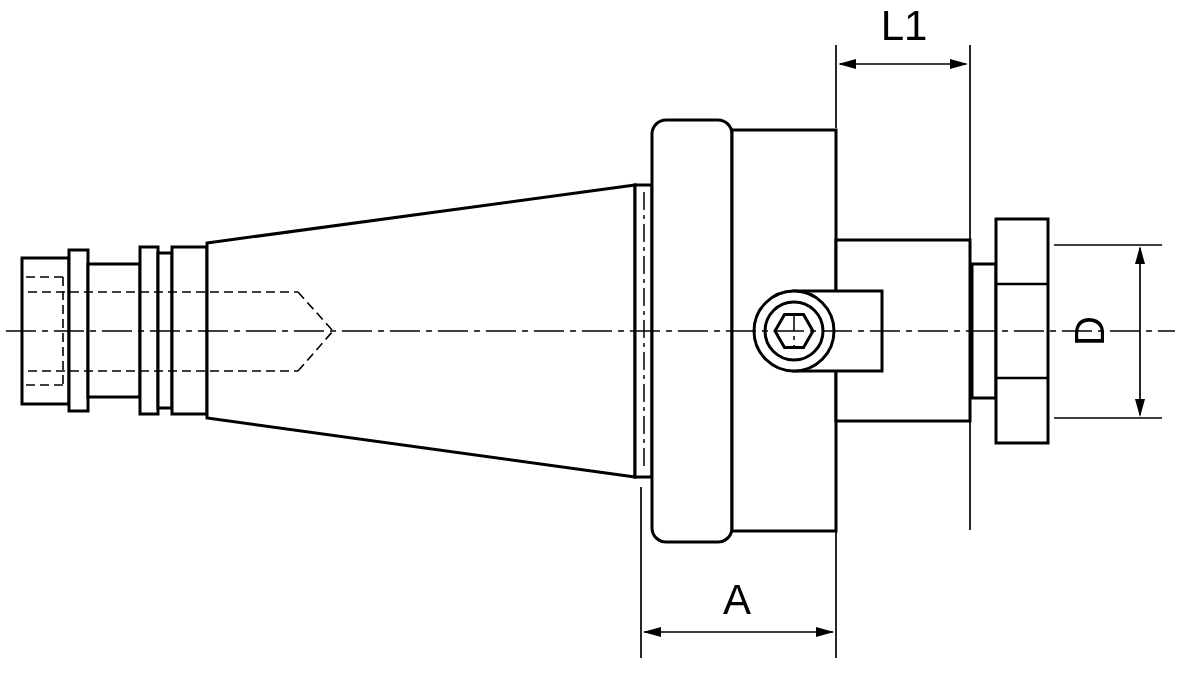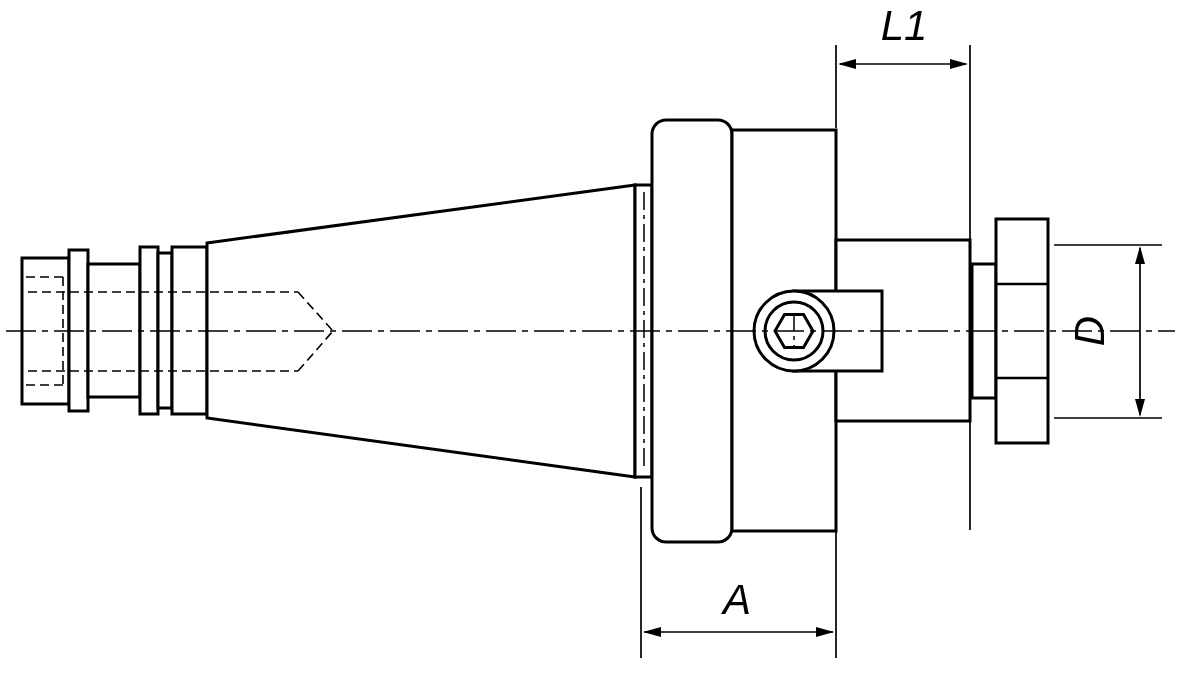--- a/index.html
+++ b/index.html
@@ -6,21 +6,20 @@
     margin: 0;
     padding: 0;
     background: #ffffff;
   }
   .canvas {
     position: relative;
     width: 1175px;
     height: 675px;
     background: #f97316;
     overflow: hidden;
-    font-style: italic;
   }
   svg { display: block; }
   .outline   { stroke:#000; stroke-width:3;   fill:#fff; stroke-linejoin:miter; }
   .edge      { stroke:#000; stroke-width:2.6; fill:none; }
   .thin      { stroke:#000; stroke-width:1.7; fill:none; }
   .hidden-ln { stroke:#000; stroke-width:1.6; fill:none; stroke-dasharray:9 5; }
   .cline     { stroke:#000; stroke-width:1.5; fill:none; stroke-dasharray:30 6 6 6; }
   .gline     { stroke:#000; stroke-width:1.5; fill:none; stroke-dasharray:18 5 4 5; }
   .arrow     { fill:#000; stroke:none; }
   .dimtext   { font-family:"Liberation Sans", sans-serif; font-size:42px; fill:#000; }

